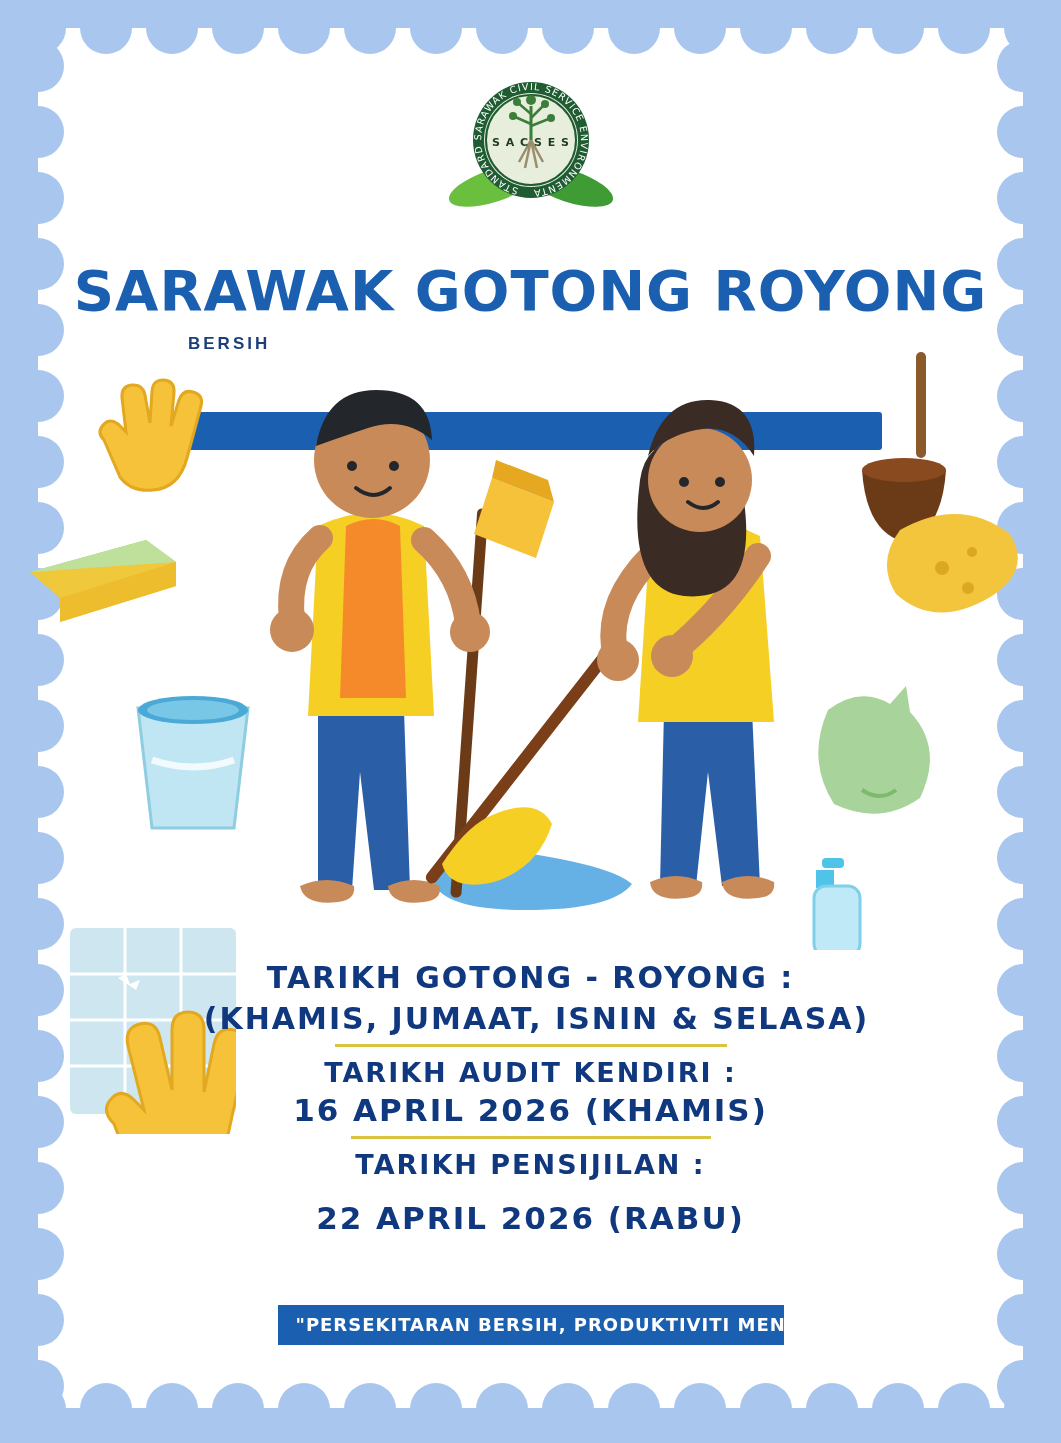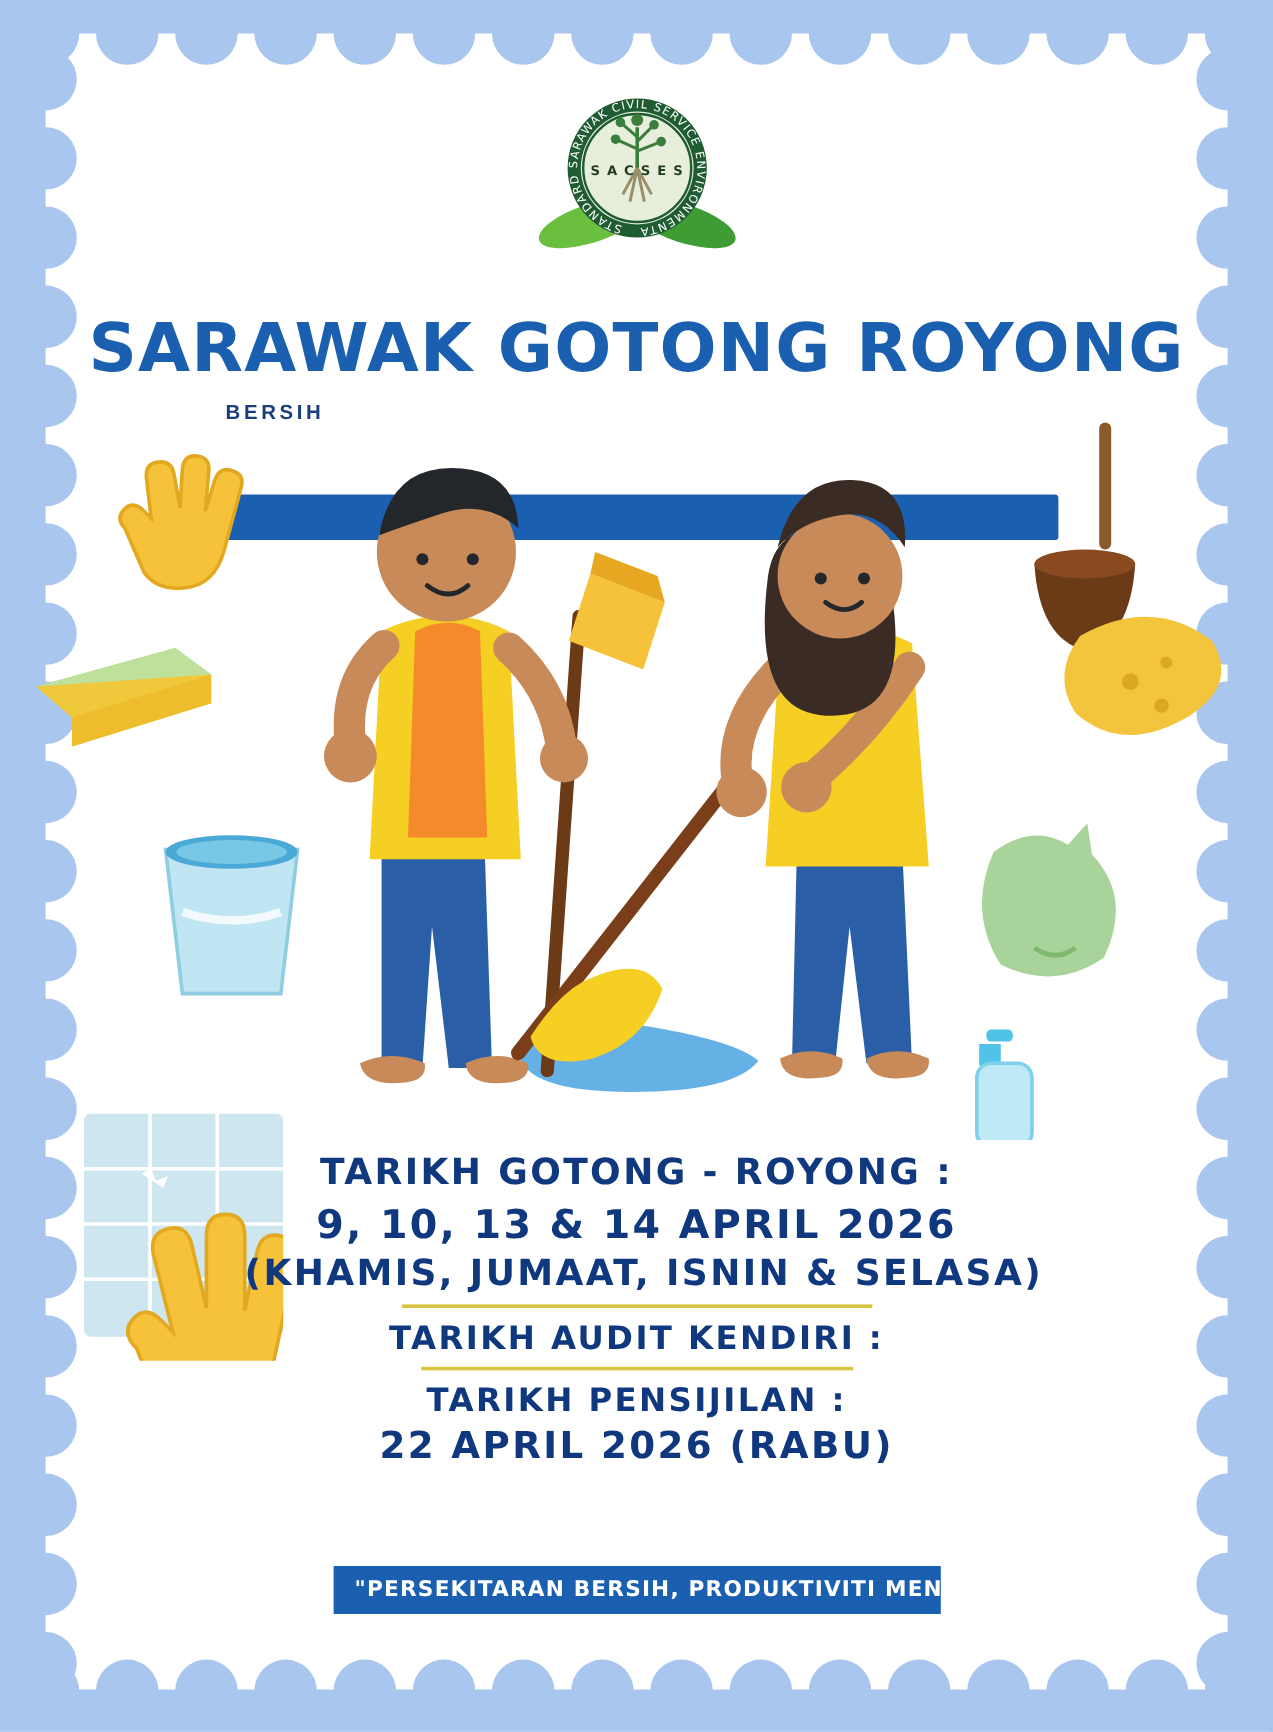--- a/index.html
+++ b/index.html
@@ -125,21 +125,21 @@
     margin: 8px auto 10px auto;
   }
   .l4 { font-size: 27px; margin-bottom: 4px; }
   .l5 { font-size: 31px; margin-bottom: 6px; }
   .rule2 {
     width: 360px;
     height: 3px;
     background: #d9c441;
     margin: 8px auto 10px auto;
   }
-  .l6 { font-size: 27px; margin-bottom: 4px; }
+  .l6 { font-size: 27px; margin-bottom: 20px; }
   .l7 { font-size: 31px; }
 
   
   .slogan {
     position: absolute;
     left: 50%;
     transform: translateX(-50%);
     top: 1305px;
     background: #1b5fb0;
     color: #ffffff;
@@ -396,24 +396,24 @@
         <line x1="55" y1="0" x2="55" y2="186"></line>
         <line x1="111" y1="0" x2="111" y2="186"></line>
       </g>
       <path d="M48 50 l8 -4 l4 10 l10 -4 l-4 10 z" fill="#ffffff"></path>
       <path d="M44 196 q-14 -14 -2 -26 q10 -10 22 2 l10 10 l-16 -64 q-4 -18 12 -22 q16 -4 20 14 l12 52 l0 -60 q0 -18 16 -18 q16 0 16 18 l0 62 l10 -48 q4 -18 20 -14 q16 4 12 22 l-20 92 q-10 42 -50 42 q-36 0 -48 -26z" fill="#f5c23a" stroke="#e2a81f" stroke-width="3"></path>
     </svg>
   </div>
 
   <div class="dates">
     <div class="line l1">TARIKH GOTONG - ROYONG :</div>
-    <div class="line l2">9, 10, 13 &amp; 14 APRIL 2026</div>
     <div class="line l3">(KHAMIS, JUMAAT, ISNIN &amp; SELASA)</div>
     <div class="rule"></div>
     <div class="line l4">TARIKH AUDIT KENDIRI :</div>
+    <div class="line l5">16 APRIL 2026 (KHAMIS)</div>
     <div class="rule2"></div>
     <div class="line l6">TARIKH PENSIJILAN :</div>
     <div class="line l7">22 APRIL 2026 (RABU)</div>
   </div>
 
   <div class="slogan">"PERSEKITARAN BERSIH, PRODUKTIVITI MENING</div>
 
 </div>
 
 </body></html>

